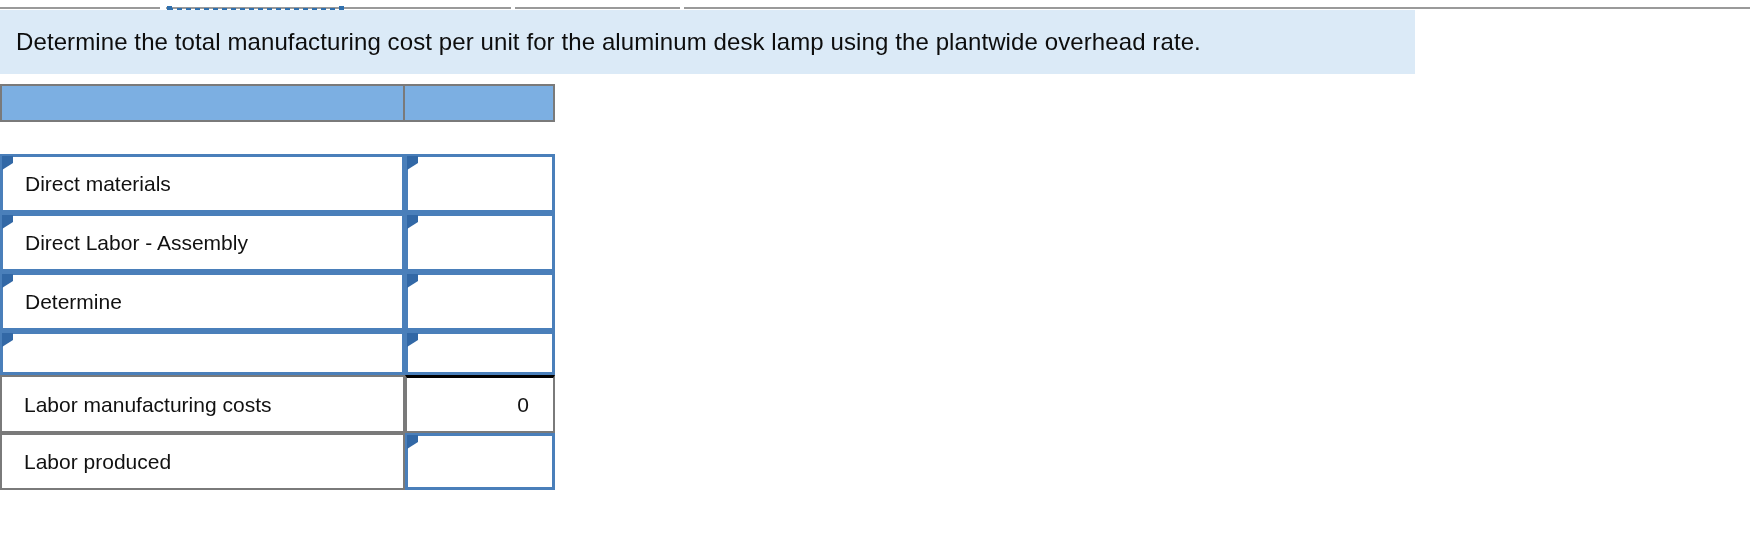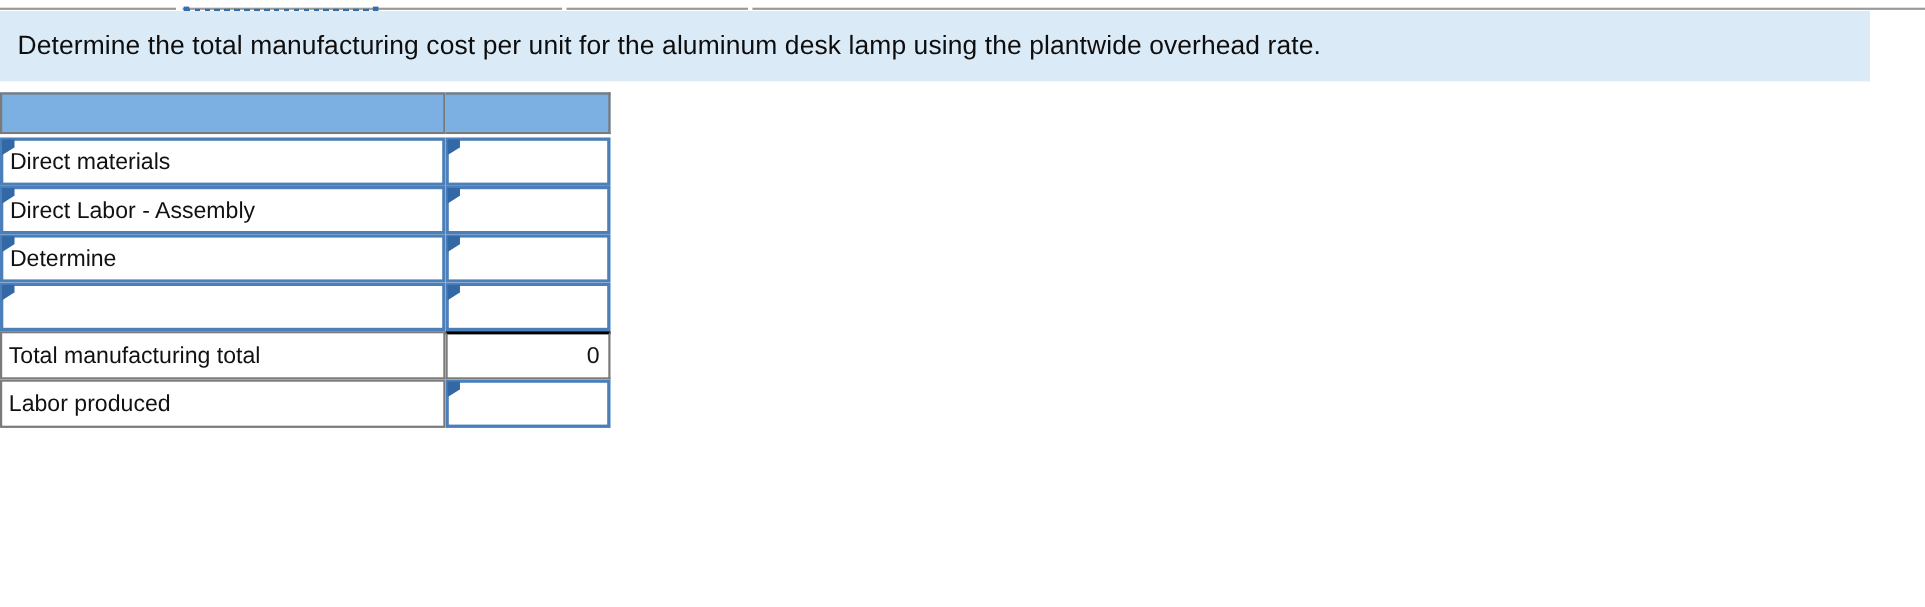--- a/index.html
+++ b/index.html
@@ -54,21 +54,21 @@
     background: #2f6fad;
   }
   #top-strip .handle.left  { left: 167px; }
   #top-strip .handle.right { left: 339px; }
 
   
   #instruction-banner {
     position: absolute;
     top: 10px;
     left: 0;
-    width: 1700px;
+    width: 1415px;
     height: 64px;
     background: #dbeaf7;
     display: flex;
     align-items: center;
     box-sizing: border-box;
     padding-left: 16px;
   }
   #instruction-banner .text {
     font-size: 24px;
     color: #0d0d0d;
@@ -78,21 +78,21 @@
 
   
   #worksheet {
     position: absolute;
     top: 84px;
     left: 0;
     border-collapse: separate;
     border-spacing: 0;
   }
   #worksheet td {
-    padding: 0;
+    padding: 16px;
     vertical-align: middle;
     box-sizing: border-box;
   }
 
   .col-label { width: 405px; }
   .col-value { width: 150px; }
 
   
   .hdr-cell {
     height: 38px;
@@ -220,21 +220,21 @@
       <td class="input-cell">
         <span class="cell-text"></span>
       </td>
       <td class="input-cell">
         <span class="cell-value-text"></span>
       </td>
     </tr>
 
     <tr>
       <td class="plain-cell">
-        <span class="cell-text">Total manufacturing total</span>
+        <span class="cell-text">Labor manufacturing costs</span>
       </td>
       <td class="plain-cell total-value">
         <span class="cell-value-text">0</span>
       </td>
     </tr>
 
     <tr>
       <td class="plain-cell">
         <span class="cell-text">Labor produced</span>
       </td>

